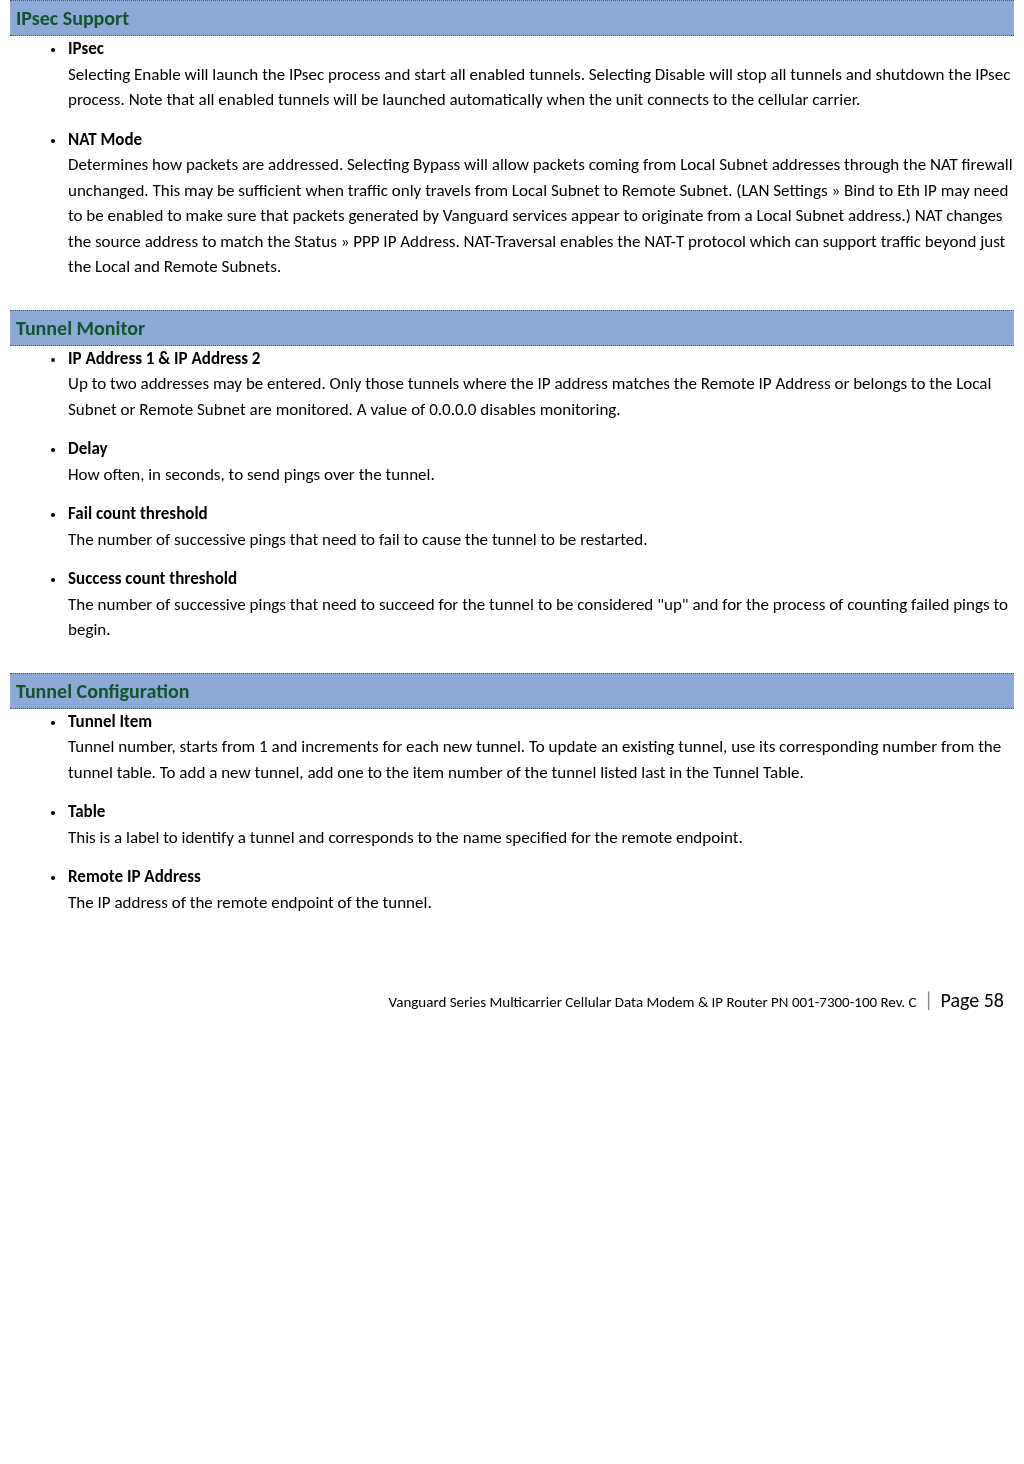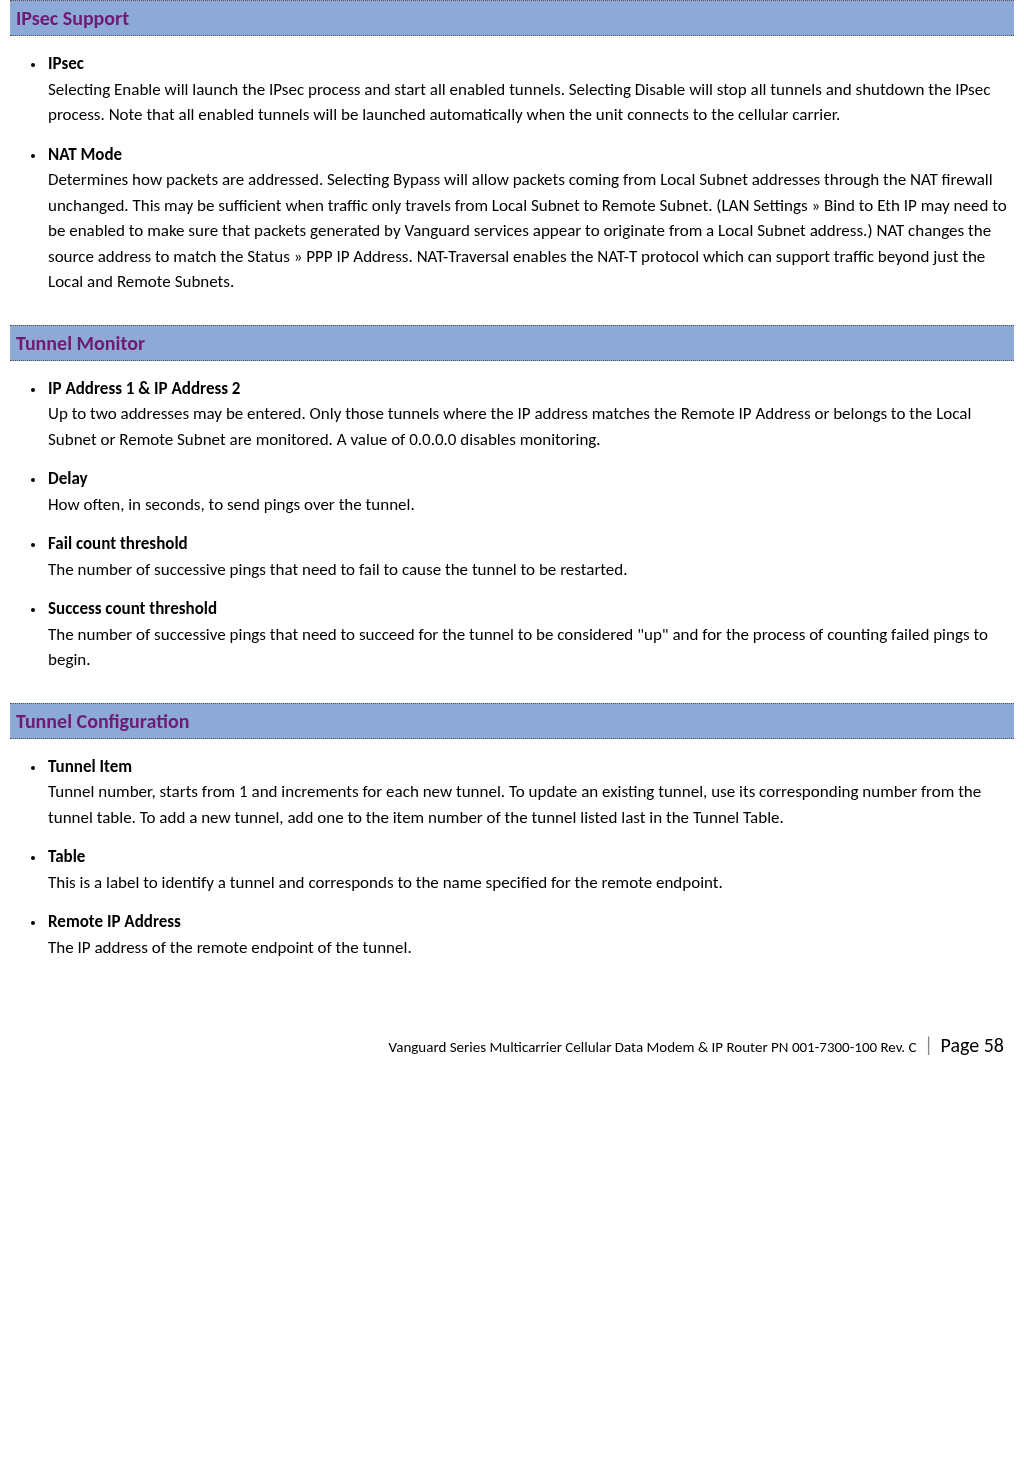--- a/index.html
+++ b/index.html
@@ -15,40 +15,40 @@
   .page {
     padding: 0 10px 20px 10px;
     box-sizing: border-box;
   }
   .section-header {
     background: #8DA9D6;
     border-top: 1px dotted #555;
     border-bottom: 1px dotted #555;
     font-weight: bold;
     font-size: 20px;
-    color: #701a75;
+    color: #14532d;
     padding: 2px 6px;
     margin-top: 30px;
-    margin-bottom: 15px;
   }
   .section-header:first-child {
     margin-top: 0;
   }
   .intro {
     margin: 0 0 15px 0;
     padding: 0 4px;
   }
   ul.def-list {
     list-style: disc;
     padding-left: 36px;
     margin: 0;
   }
   ul.def-list > li {
     margin-bottom: 14px;
     padding-left: 2px;
+    margin-left: 20px;
   }
   ul.def-list > li::marker {
     font-size: 14px;
   }
   .term {
     font-weight: bold;
     display: block;
   }
   .desc {
     display: block;

